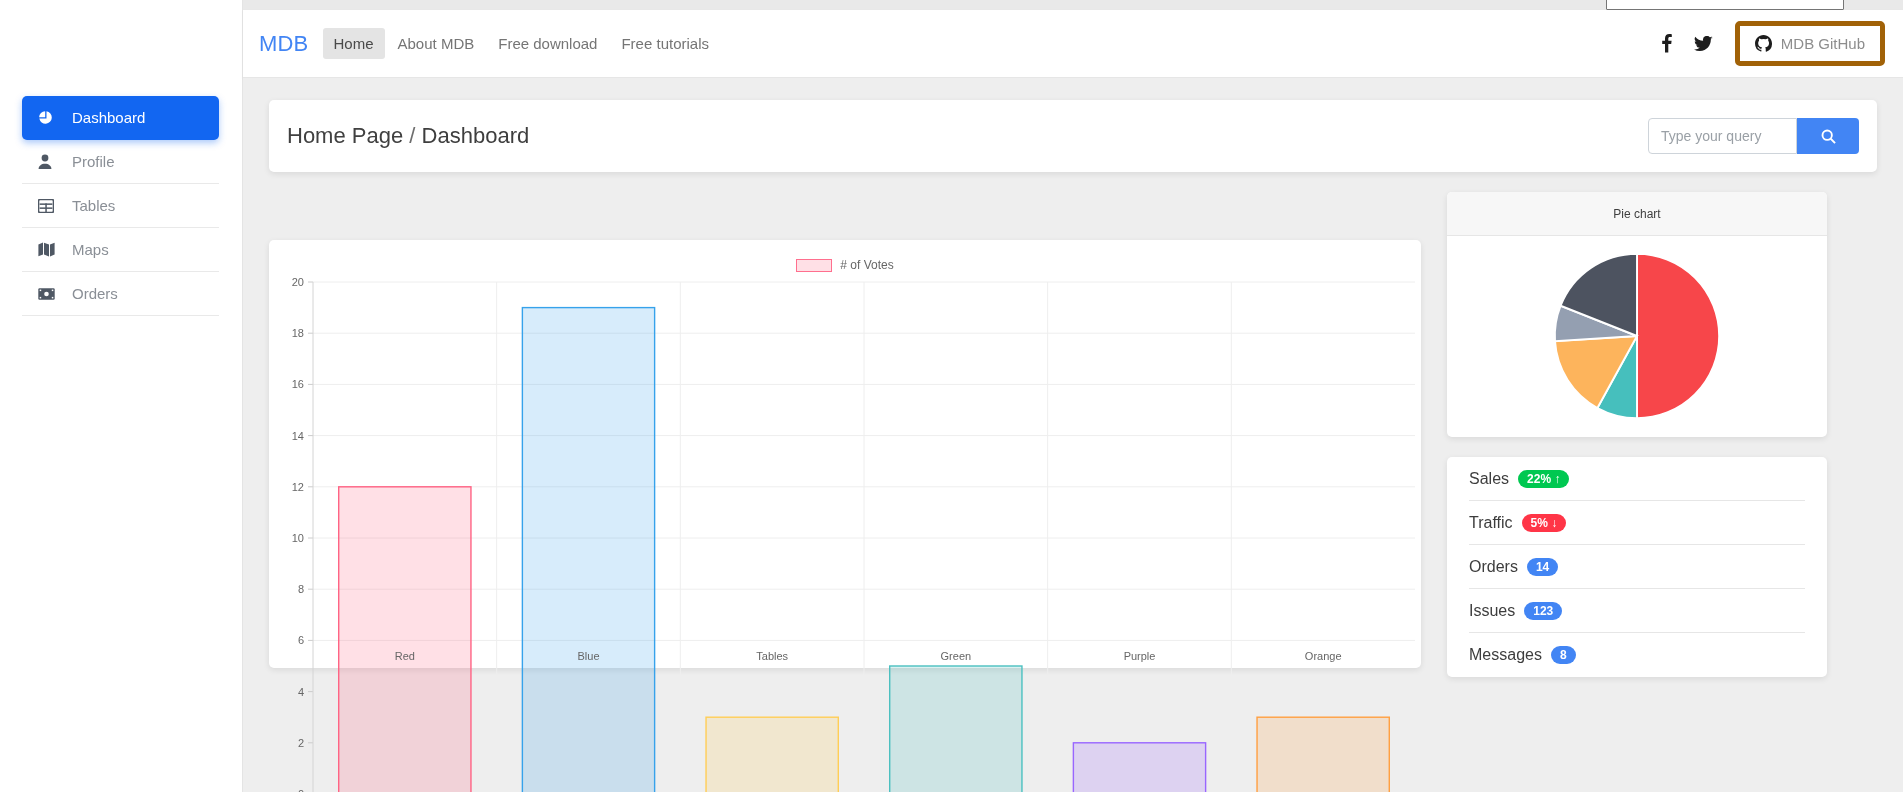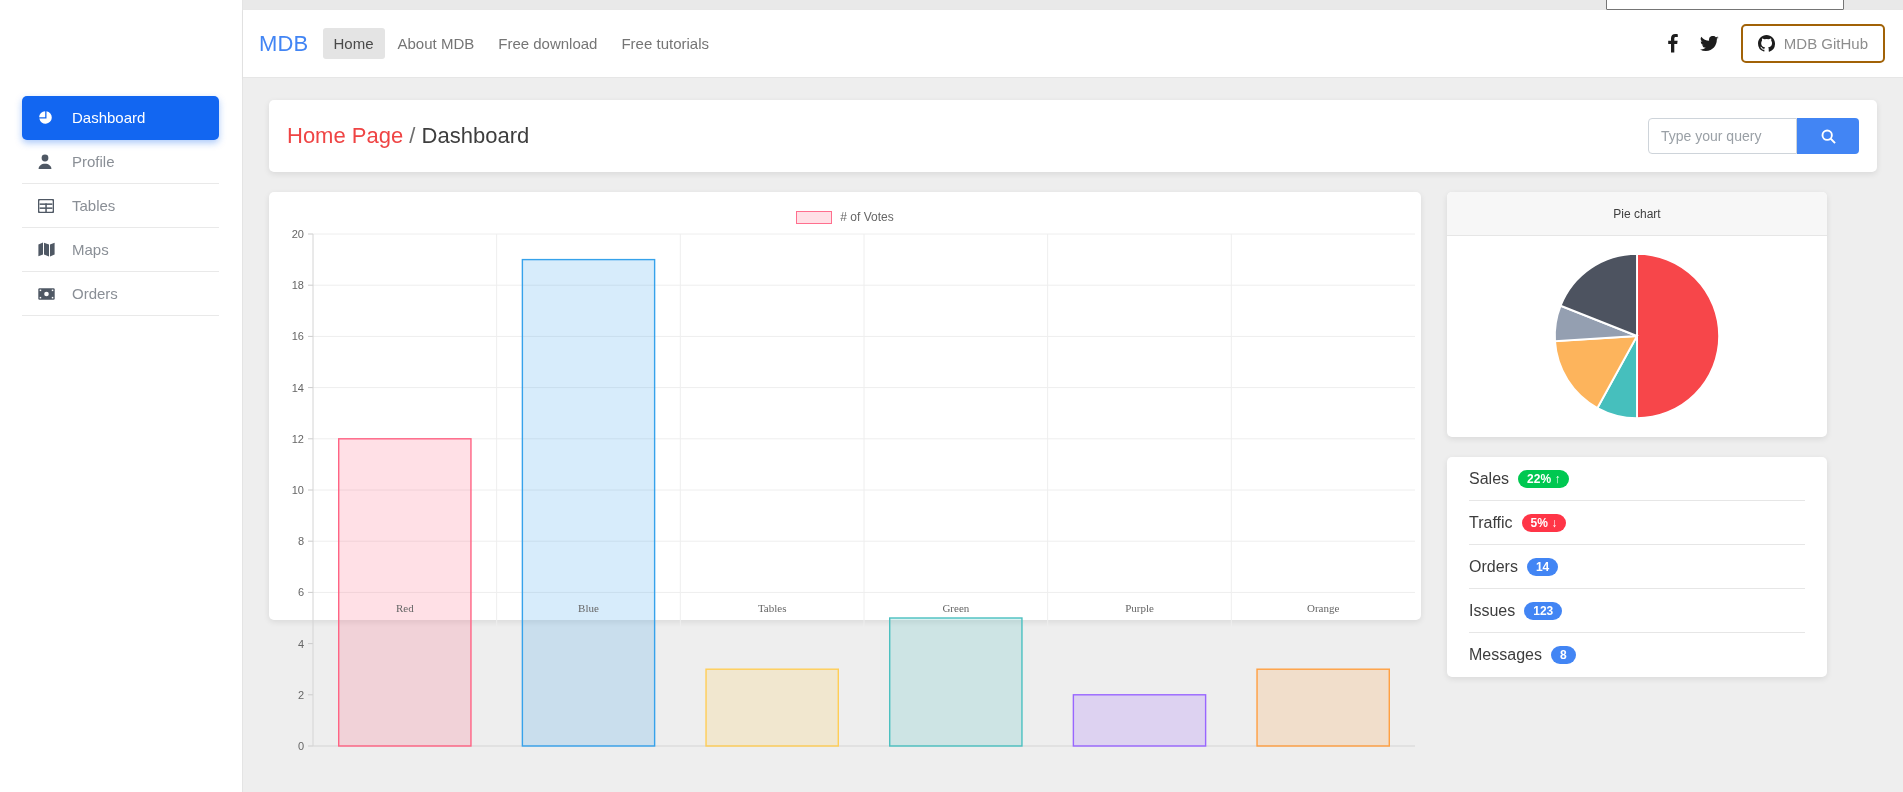--- a/index.html
+++ b/index.html
@@ -65,21 +65,21 @@
     font-size: 15px; color: #757575; padding: 7px 11px;
     border-radius: 3px; cursor: pointer; white-space: nowrap;
   }
   .nav-link.current { background: #e4e4e4; color: #4a4a4a; }
   .nav-right {
     margin-left: auto; display: flex; align-items: center; gap: 22px;
   }
   .social-ico { color: #1d1d1d; cursor: pointer; display: flex; }
   .gh-btn {
     display: flex; align-items: center; gap: 9px;
-    border: 2px solid #a16207; border-radius: 5px;
+    border: 5px solid #a16207; border-radius: 5px;
     padding: 9px 15px; font-size: 15px; color: #8d8d8d;
     background: #fff; cursor: pointer;
   }
   .gh-btn svg { color: #1d1d1d; }
 
   
   .content {
     position: absolute; top: 78px; left: 243px;
     width: 1660px; height: 714px; background: #eeeeee;
     padding: 22px 26px 0 26px;
@@ -88,21 +88,21 @@
     background: #ffffff; border-radius: 5px;
     box-shadow: 0 2px 6px rgba(0,0,0,0.09);
   }
 
   
   .header-card {
     height: 72px; display: flex; align-items: center;
     padding: 0 18px 0 18px; margin-bottom: 20px;
   }
   .breadcrumb { font-size: 22px; color: #3e3e3e; font-weight: 400; }
-  .breadcrumb .bc-link { color: #ef4444; cursor: pointer; }
+  .breadcrumb .bc-link { color: #404040; cursor: pointer; }
   .breadcrumb .bc-sep { color: #6e6e6e; }
   .search-wrap { margin-left: auto; display: flex; align-items: center; }
   .search-input {
     width: 149px; height: 36px; border: 1px solid #ced4da;
     border-radius: 4px 0 0 4px; padding: 0 12px;
     font-size: 14px; color: #495057; outline: none;
     font-family: "Liberation Sans", sans-serif; background: #fff;
   }
   .search-input::placeholder { color: #9aa0a6; }
   .search-btn {
@@ -110,20 +110,21 @@
     border: none; border-radius: 0 4px 4px 0; cursor: pointer;
     display: flex; align-items: center; justify-content: center;
     color: #fff;
   }
 
   
   .row { display: flex; gap: 26px; }
   .chart-card {
     width: 1152px; height: 428px; padding: 16px 14px 10px 14px;
     position: relative;
+    margin-top: 48px;
   }
   .right-col { width: 380px; display: flex; flex-direction: column; gap: 20px; }
 
   
   .pie-card { height: 245px; }
   .pie-head {
     height: 44px; display: flex; align-items: center; justify-content: center;
     background: #f7f7f7; border-bottom: 1px solid #e6e6e6;
     border-radius: 5px 5px 0 0;
     font-size: 12px; color: #3f3f3f;
@@ -338,21 +339,21 @@
               <line x1="44" y1="6" x2="44" y2="518" stroke="#d4d4d4" stroke-width="1"></line>
               <line x1="44" y1="518" x2="1146" y2="518" stroke="#d4d4d4" stroke-width="1"></line>
               <rect x="69.71333333333334" y="210.8" width="132.23999999999998" height="307.2" fill="rgba(255,99,132,0.2)" stroke="rgba(255,99,132,1)" stroke-width="1.4"></rect>
               <rect x="253.38" y="31.600000000000023" width="132.23999999999998" height="486.4" fill="rgba(54,162,235,0.2)" stroke="rgba(54,162,235,1)" stroke-width="1.4"></rect>
               <rect x="437.0466666666666" y="441.2" width="132.23999999999998" height="76.80000000000001" fill="rgba(255,206,86,0.2)" stroke="rgba(255,206,86,1)" stroke-width="1.4"></rect>
               <rect x="620.7133333333334" y="390" width="132.23999999999998" height="128" fill="rgba(75,192,192,0.2)" stroke="rgba(75,192,192,1)" stroke-width="1.4"></rect>
               <rect x="804.38" y="466.8" width="132.23999999999998" height="51.19999999999999" fill="rgba(153,102,255,0.2)" stroke="rgba(153,102,255,1)" stroke-width="1.4"></rect>
               <rect x="988.0466666666666" y="441.2" width="132.23999999999998" height="76.80000000000001" fill="rgba(255,159,64,0.2)" stroke="rgba(255,159,64,1)" stroke-width="1.4"></rect>
             </svg>
         </div>
-        <div class="xlabels" style="padding-left: 44px; padding-right: 6px; font-family: Liberation Serif, serif;">
+        <div class="xlabels" style="padding-left: 44px; padding-right: 6px;">
             <div class="xlabel">Red</div>
             <div class="xlabel">Blue</div>
             <div class="xlabel">Tables</div>
             <div class="xlabel">Green</div>
             <div class="xlabel">Purple</div>
             <div class="xlabel">Orange</div>
           </div>
       </section>
 
       <div class="right-col">

